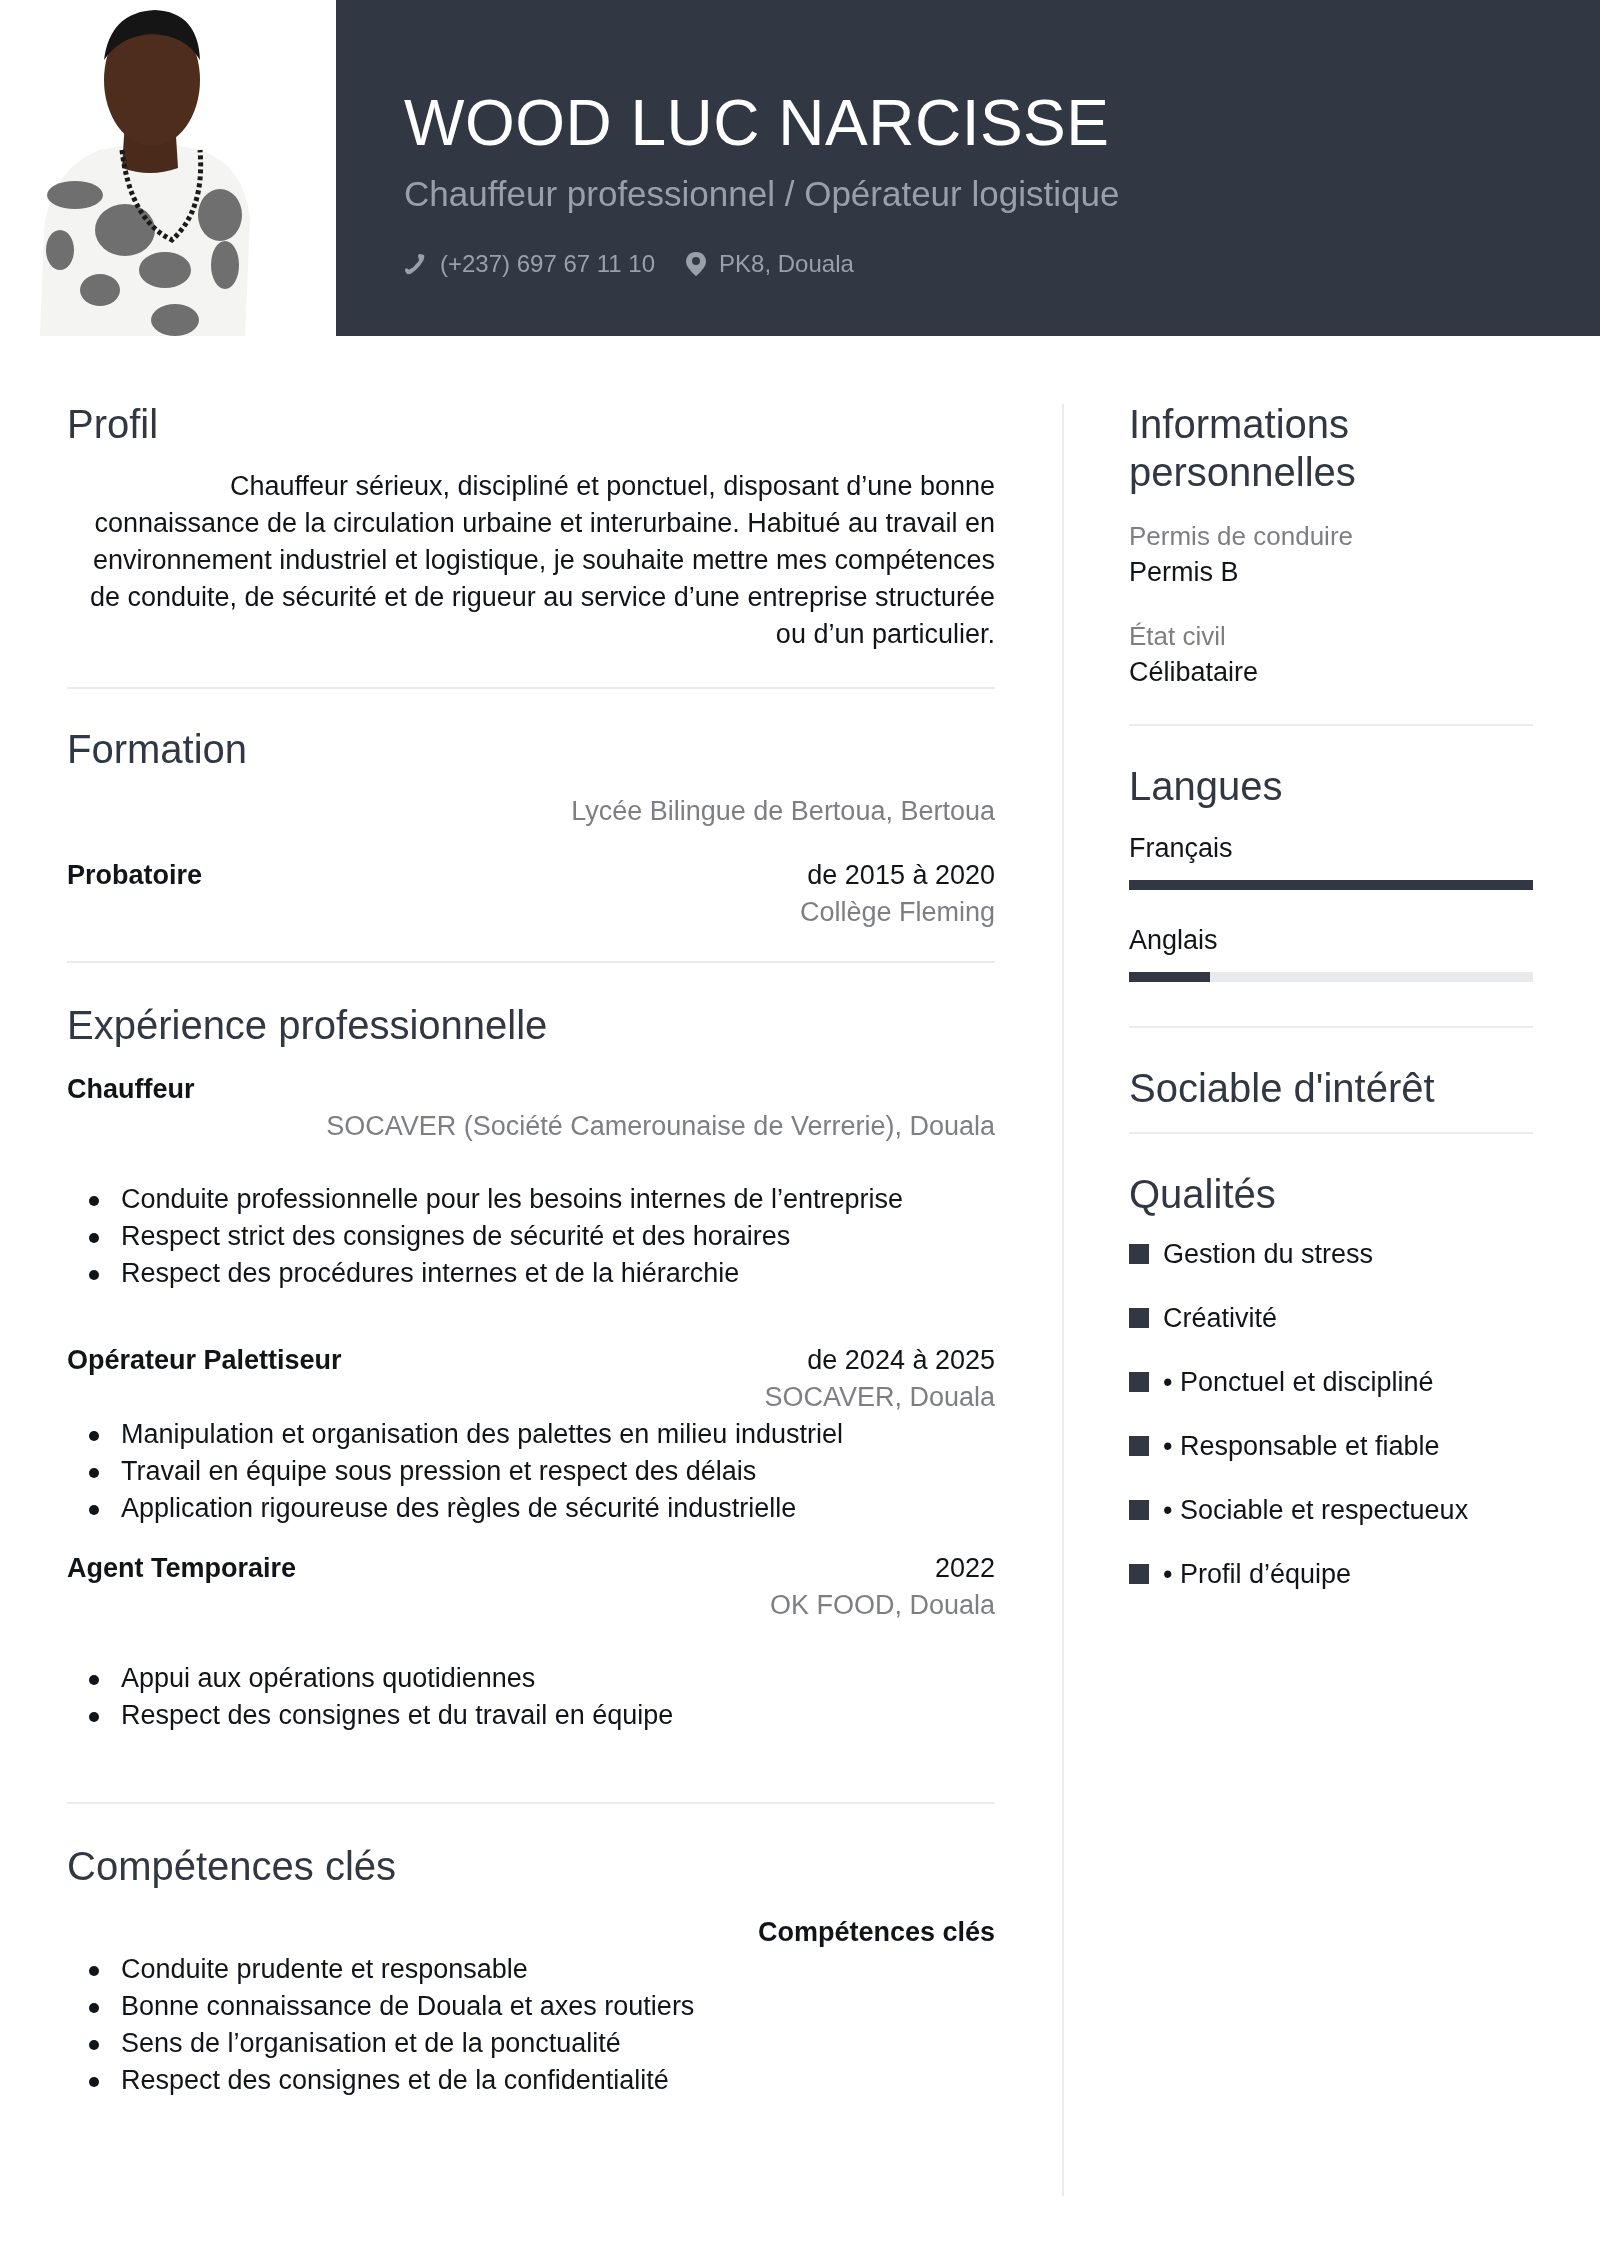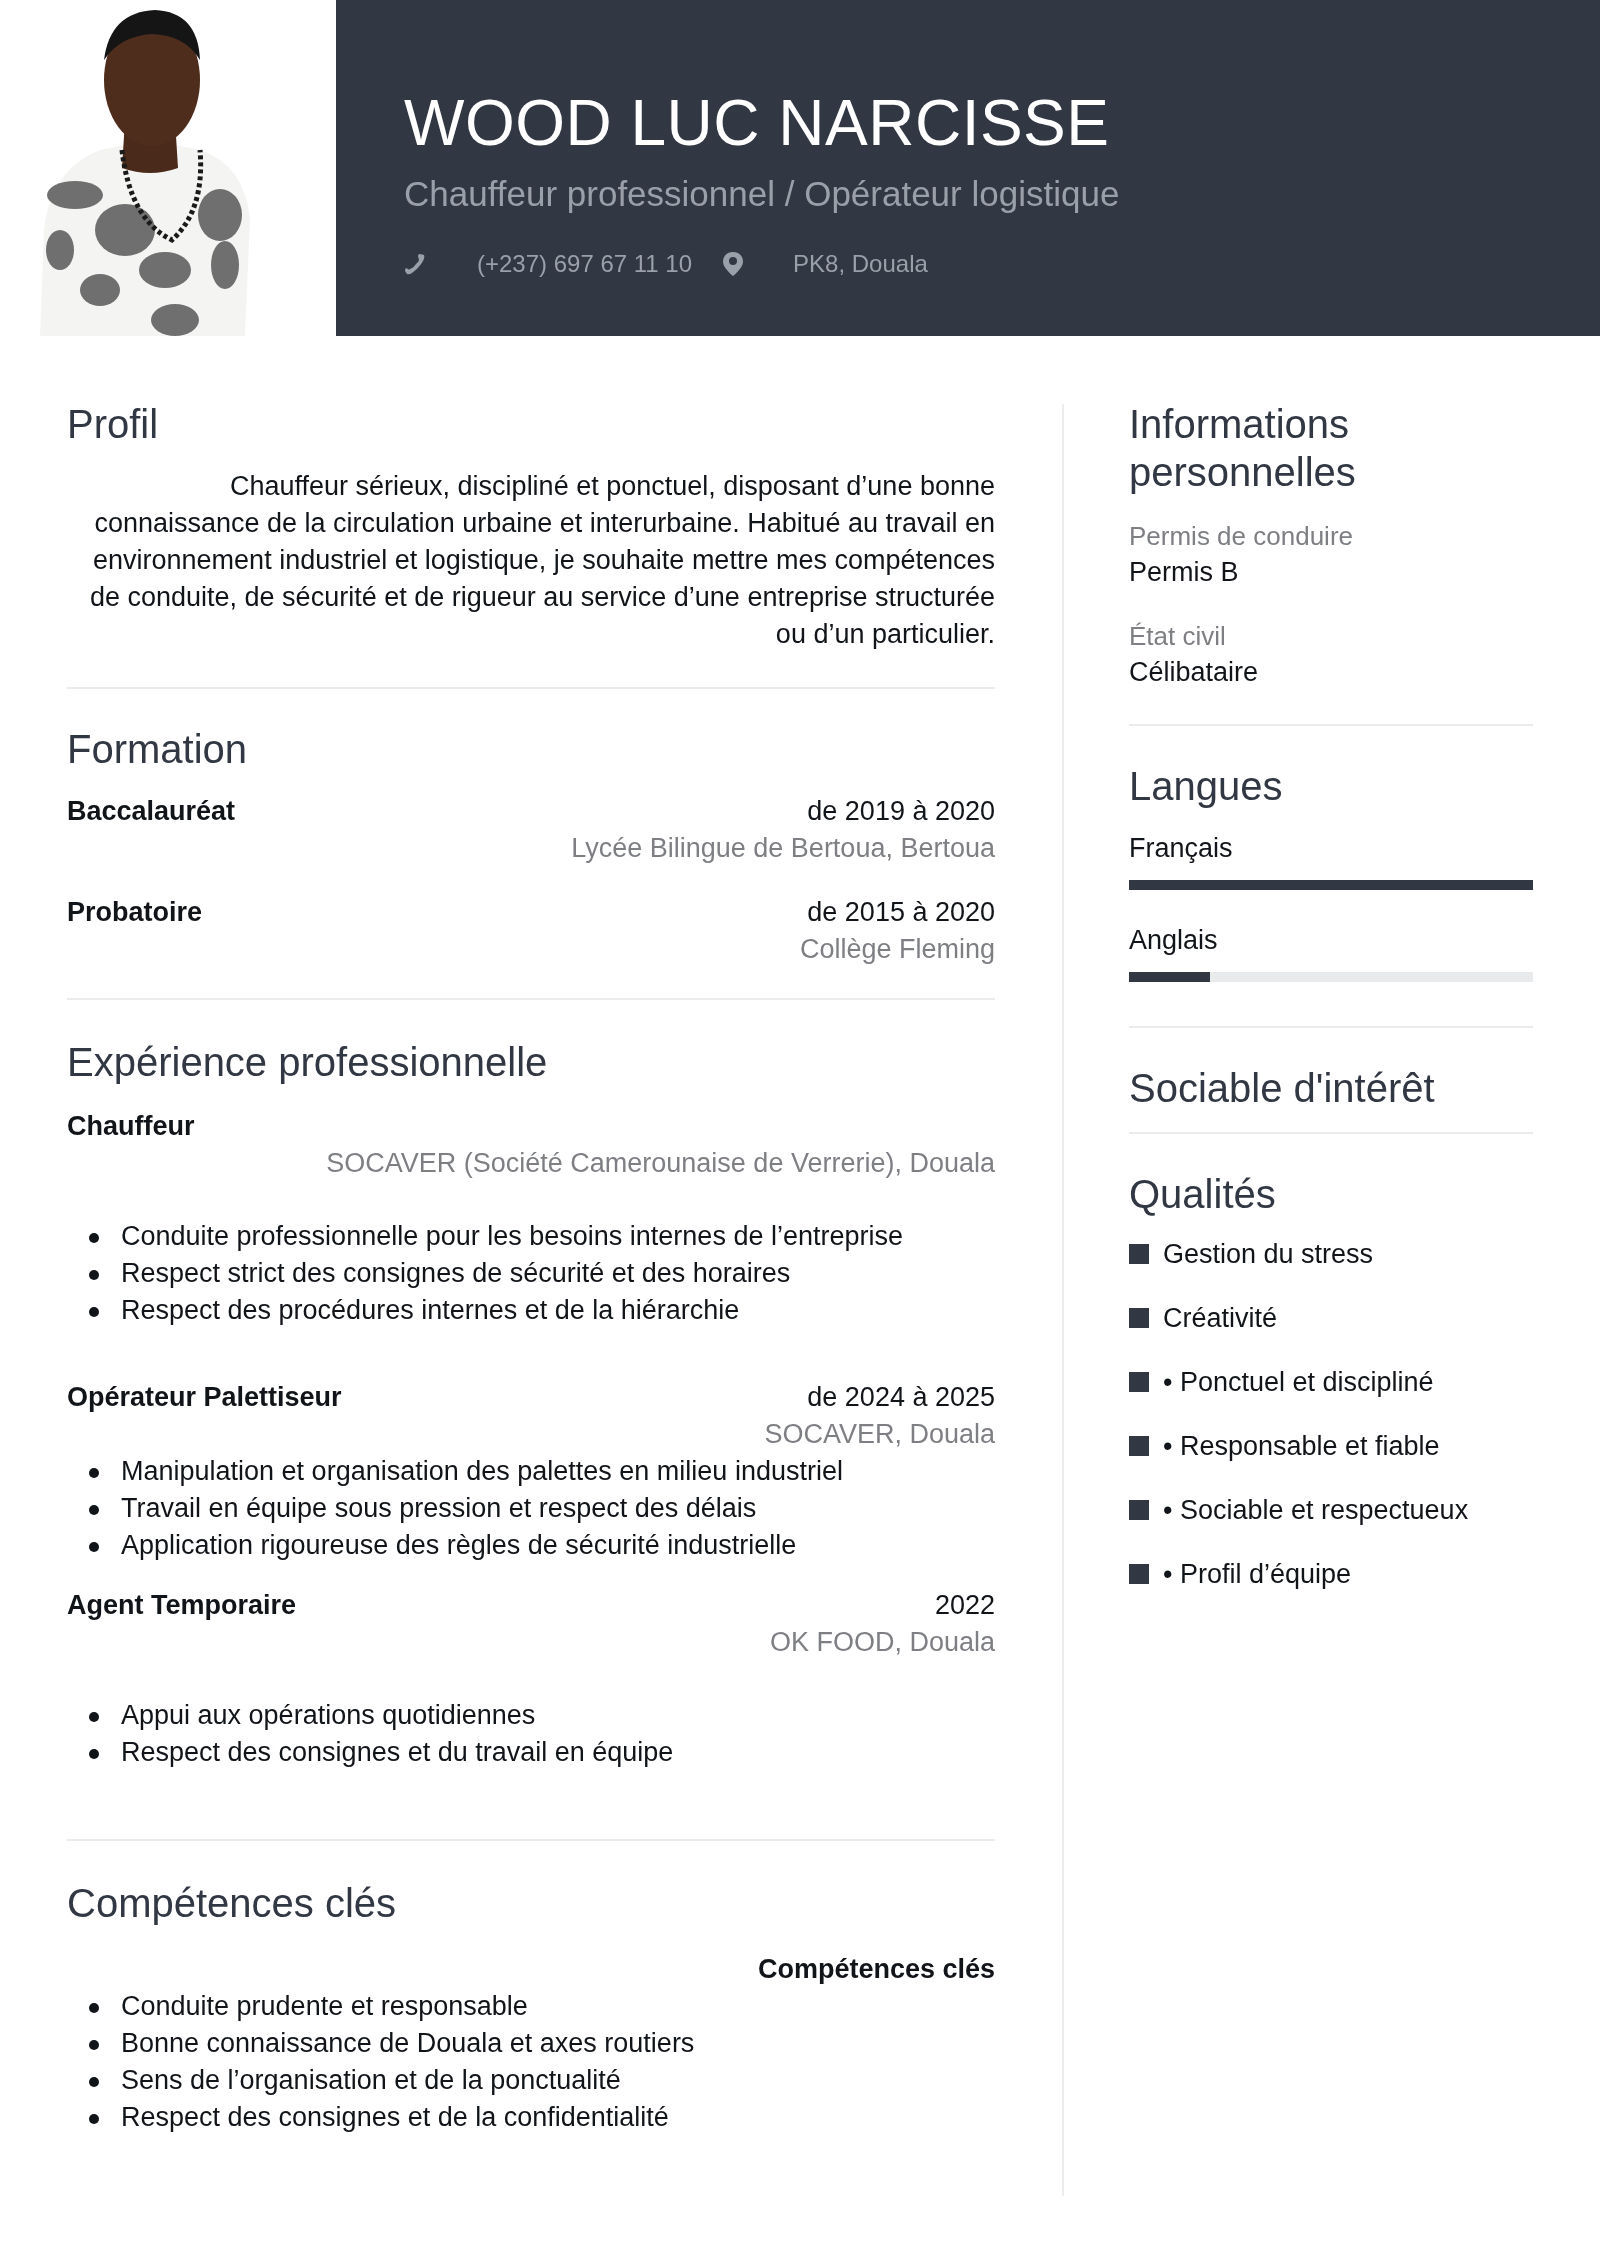--- a/index.html
+++ b/index.html
@@ -5,21 +5,21 @@
   * { box-sizing: border-box; margin: 0; padding: 0; }
   html, body { width: 1600px; height: 2264px; background: #ffffff; }
   body { font-family: "DejaVu Sans", sans-serif; color: #111418; position: relative; overflow: hidden; }
 
   
   .photo { position: absolute; left: 0; top: 0; width: 336px; height: 336px; background: #ffffff; overflow: hidden; }
   .header { position: absolute; left: 336px; top: 0; width: 1264px; height: 336px; background: #323843; }
   .name { position: absolute; left: 68px; top: 86px; font-size: 64px; font-weight: 300; color: #ffffff; letter-spacing: 0.5px; font-family: "Liberation Sans", sans-serif; }
   .headline { position: absolute; left: 68px; top: 174px; font-size: 35px; color: #9aa0a9; font-family: "Liberation Sans", sans-serif; }
   .contacts { position: absolute; left: 68px; top: 250px; display: flex; align-items: center; font-size: 24px; color: #9aa0a9; font-family: "Liberation Sans", sans-serif; }
-  .contact-item { display: flex; align-items: center; margin-right: 30px; gap: 37px; }
+  .contact-item { display: flex; align-items: center; margin-right: 30px; }
   .contact-item svg { margin-right: 12px; }
 
   
   .divider-v { position: absolute; left: 1062px; top: 404px; width: 2px; height: 1792px; background: #ececec; }
   .left { position: absolute; left: 67px; top: 400px; width: 928px; }
   .right { position: absolute; left: 1129px; top: 400px; width: 404px; }
 
   .section-title { font-family: "Liberation Sans", sans-serif; font-size: 40px; color: #323843; font-weight: 400; line-height: 1.2; }
   .hr { height: 2px; background: #ebebeb; }
 
@@ -96,24 +96,20 @@
 
   <section>
     <h2 class="section-title">Profil</h2>
     <p class="body-text" style="margin-top:20px;">Chauffeur sérieux, discipliné et ponctuel, disposant d’une bonne connaissance de la circulation urbaine et interurbaine. Habitué au travail en environnement industriel et logistique, je souhaite mettre mes compétences de conduite, de sécurité et de rigueur au service d’une entreprise structurée ou d’un particulier.</p>
   </section>
   <div class="hr" style="margin-top:34px;"></div>
 
   <section style="margin-top:36px;">
     <h2 class="section-title">Formation</h2>
     <div style="margin-top:20px;">
-      <div class="row">
-        <span class="body-text bold">Baccalauréat</span>
-        <span class="body-text">de 2019 à 2020</span>
-      </div>
       <div class="body-text muted">Lycée Bilingue de Bertoua, Bertoua</div>
     </div>
     <div style="margin-top:27px;">
       <div class="row">
         <span class="body-text bold">Probatoire</span>
         <span class="body-text">de 2015 à 2020</span>
       </div>
       <div class="body-text muted">Collège Fleming</div>
     </div>
   </section>

